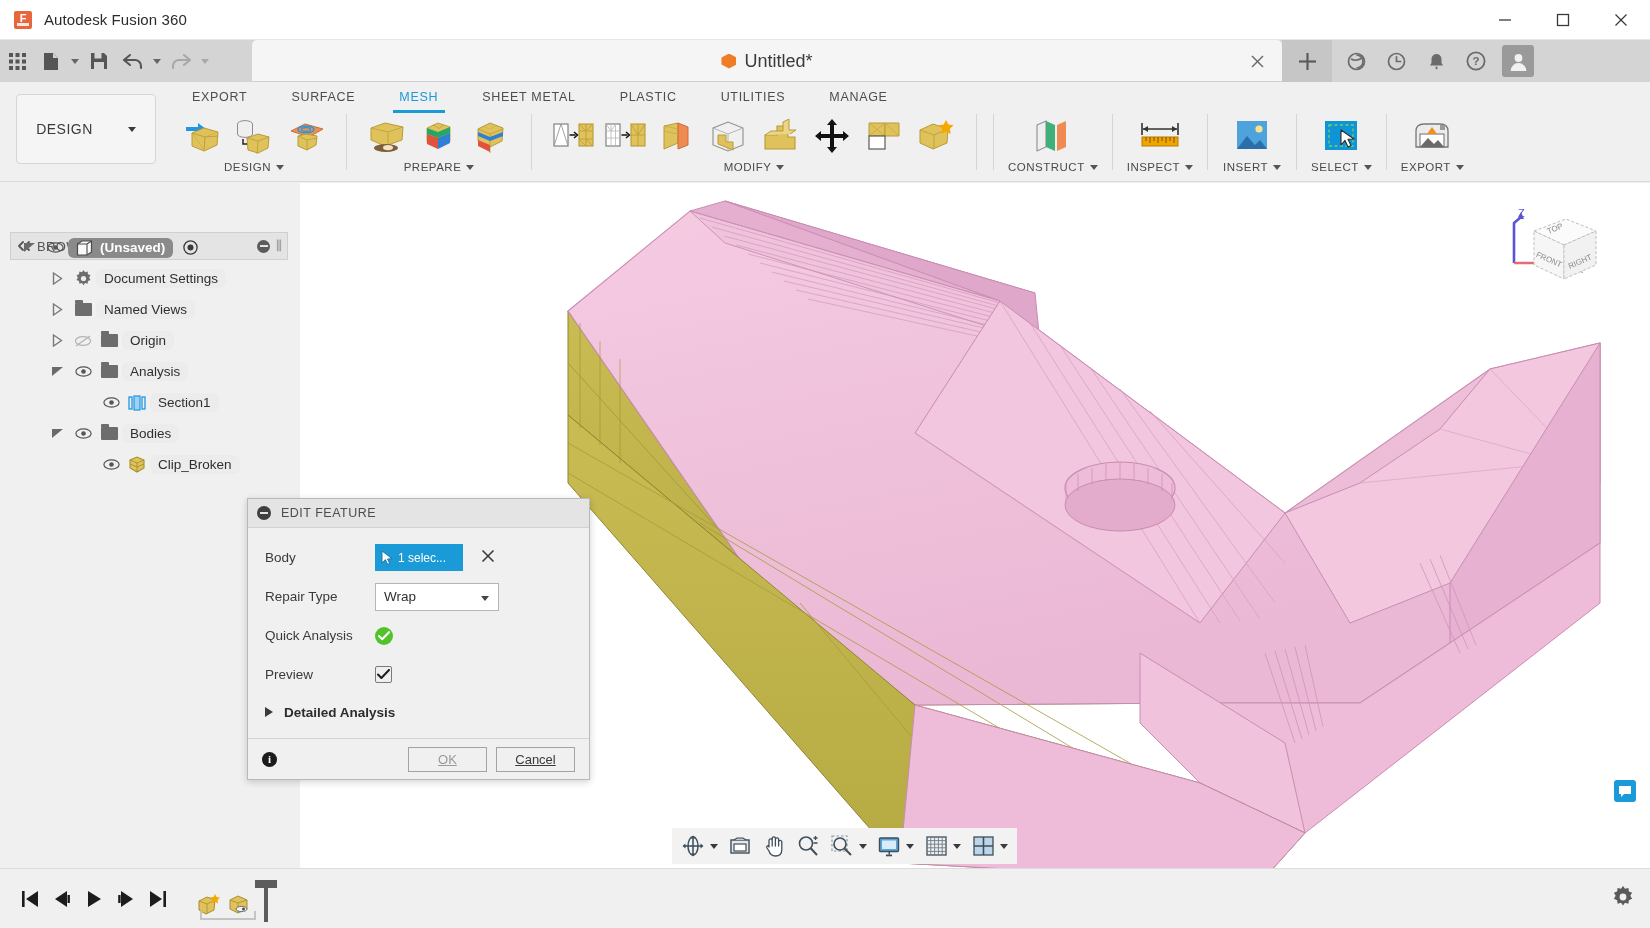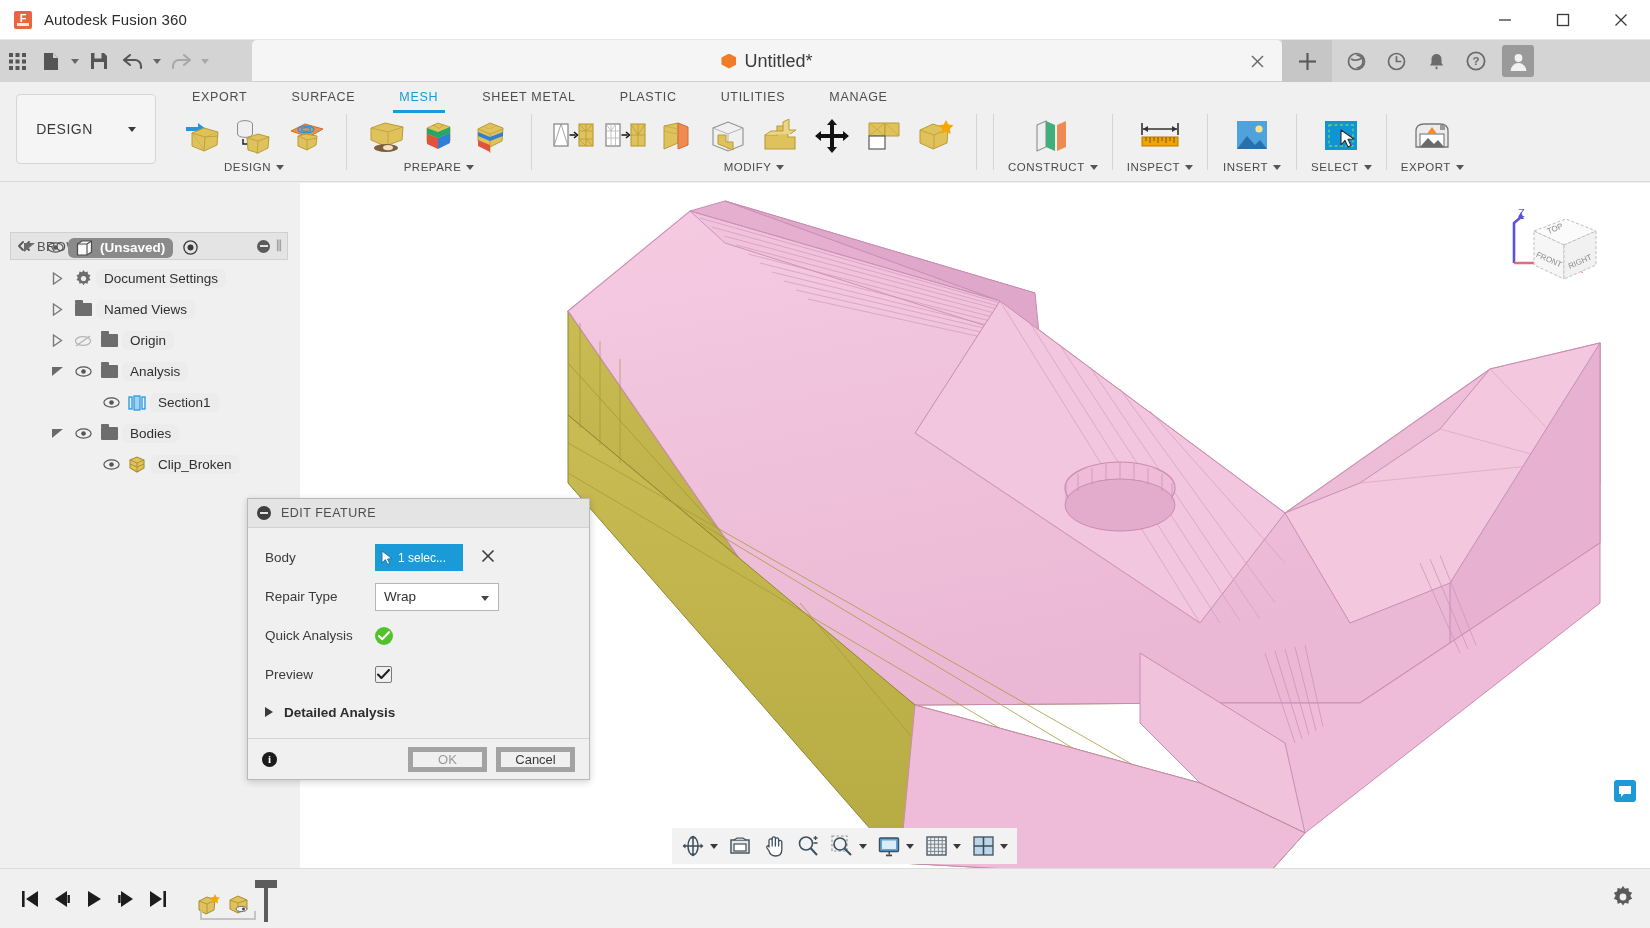--- a/index.html
+++ b/index.html
@@ -218,23 +218,23 @@
   .dlg-foot {
     height: 41px; border-top: 1px solid #d4d4d4; background: #f0f0f0;
     display: flex; align-items: center; padding: 0 14px;
   }
   .infoico {
     width: 15px; height: 15px; border-radius: 50%; background: #1c1c1c;
     color: #fff; font-size: 11px; font-weight: bold; display: flex; align-items: center; justify-content: center;
     font-family: "Liberation Serif", serif;
   }
   .dlg-btn {
-    width: 79px; height: 25px; border: 5px solid #a3a3a3; background: #f0f0f0;
+    width: 79px; height: 25px; border: 1px solid #a3a3a3; background: #f0f0f0;
     display: flex; align-items: center; justify-content: center;
-    font-size: 13px; color: #9a9a9a;
+    font-size: 13px; color: #9a9a9a; text-decoration: underline;
   }
   .dlg-btn.cancel { color: #3a3a3a; margin-left: 9px; }
   .foot-btns { margin-left: auto; display: flex; }
 
   
   .viewport {
     position: absolute; left: 300px; top: 183px; right: 0; bottom: 60px;
     background: #ffffff; overflow: hidden;
   }
   .viewcube { position: absolute; right: 38px; top: 18px; width: 112px; height: 100px; }

